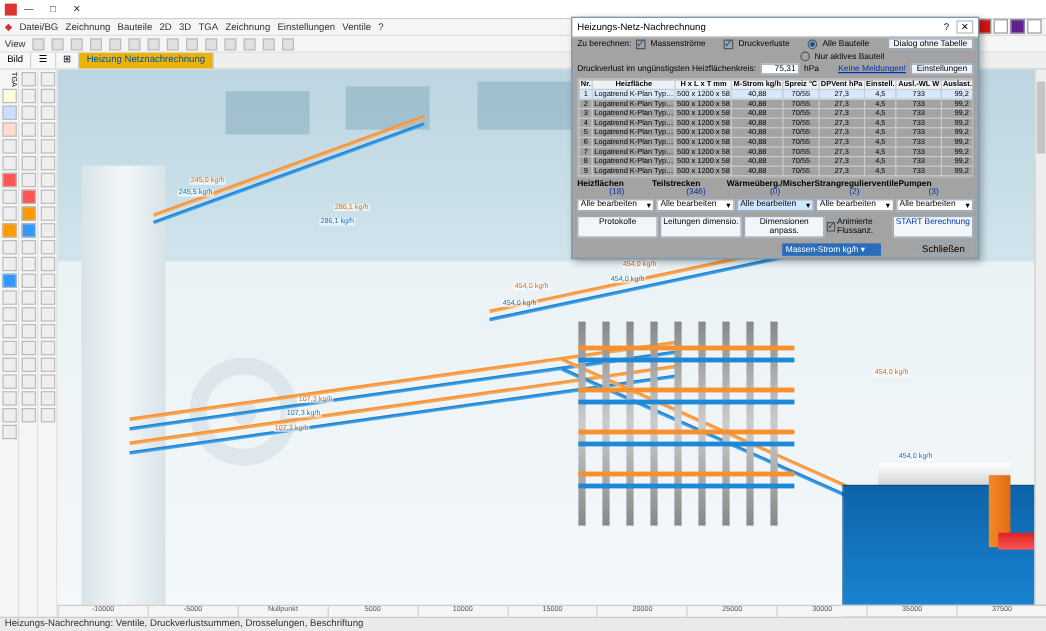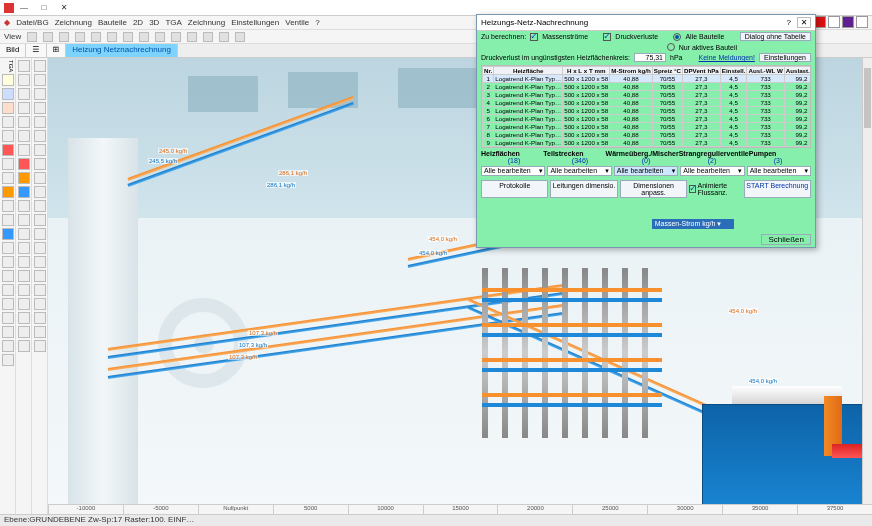--- a/index.html
+++ b/index.html
@@ -22,21 +22,21 @@
   
   .left-area { position:absolute; top:58px; left:0; bottom:12px; width:48px; display:flex;}
   .vstrip { width:16px; background:#f5f5f5; border-right:1px solid #ddd; display:flex; flex-direction:column; gap:2px; padding:2px;}
   .vstrip .vi { width:12px; height:12px; background:#eee; border:1px solid #bbb;}
   .vstrip .vi.col1{background:#ffd;} .vstrip .vi.col2{background:#cdf;} .vstrip .vi.col3{background:#fdc;}
   .vstrip .vi.red{background:#f55;} .vstrip .vi.org{background:#f90;} .vstrip .vi.blu{background:#39f;}
 
   
   .left-tabs { position:absolute; top:44px; left:0; right:0; height:14px; display:flex; background:#eee; border-bottom:1px solid #ccc; font-size:8px;}
   .left-tabs .tab { padding:1px 6px; border-right:1px solid #ccc; background:#f8f8f8;}
-  .left-tabs .tab.active { background:#7dd3fc; color:#0055aa;}
+  .left-tabs .tab.active { background:#eab308; color:#0055aa;}
 
   
   .viewport { position:absolute; top:58px; left:48px; right:0; bottom:12px; background:linear-gradient(#d6eaf2,#eef5f8); overflow:hidden;}
   .wall { position:absolute; top:0; left:0; right:0; height:160px; background:linear-gradient(#bcd5e0,#d0e4ec); }
   .floor { position:absolute; top:160px; left:0; right:0; bottom:0; background:linear-gradient(#eaf2f5,#f4f8fa);}
   .wall-panel { position:absolute; background:#93b6c4; opacity:.7; }
 
   
   .pipe { position:absolute; height:3px; background:linear-gradient(#f88c2a,#f7b36b); transform-origin:left center;}
   .pipe.blue { background:linear-gradient(#1477c8,#53b0f0);}
@@ -62,21 +62,21 @@
   .logo::after{content:"";position:absolute;inset:22px;border:10px solid #d0dde3;border-radius:50%;}
 
   
   .ruler { position:absolute; bottom:12px; left:48px; right:0; height:10px; background:#f5f5f5; border-top:1px solid #ccc; display:flex; font-size:6px; color:#555;}
   .ruler span { flex:1; text-align:center; border-left:1px solid #ccc;}
 
   
   .status { position:absolute; bottom:0; left:0; right:0; height:12px; background:#eaeaea; border-top:1px solid #ccc; font-size:8px; display:flex; justify-content:space-between; padding:0 4px; color:#333;}
 
   
-  .dialog { position:absolute; top:14px; right:56px; width:340px; background:#86efac; border:1px solid #7a97b0; box-shadow:2px 2px 6px rgba(0,0,0,.3); font-size:8px;}
+  .dialog { position:absolute; top:14px; right:56px; width:340px; background:#a3a3a3; border:1px solid #7a97b0; box-shadow:2px 2px 6px rgba(0,0,0,.3); font-size:8px;}
   .dlg-title { background:#fff; color:#000; padding:2px 4px; border-bottom:1px solid #ccc; display:flex; align-items:center;}
   .dlg-title .t { flex:1;}
   .dlg-title .x { border:1px solid #bbb; width:14px; text-align:center;}
   .dlg-head { color:#0033aa; font-weight:bold; padding:2px 4px;}
   .dlg-row { display:flex; align-items:center; gap:4px; padding:1px 4px; font-size:7px;}
   .dlg-row label{white-space:nowrap;}
   .chk { width:8px; height:8px; border:1px solid #555; display:inline-block; position:relative;}
   .chk.on::after{content:"✓"; position:absolute; top:-3px; left:-1px; font-size:9px; color:#0055aa;}
   .radio { width:8px; height:8px; border:1px solid #555; border-radius:50%; display:inline-block; position:relative;}
   .radio.on::after{content:""; position:absolute; inset:1px; background:#0055aa; border-radius:50%;}
@@ -96,21 +96,21 @@
   .counts { display:flex; padding:0 4px; font-size:7px; color:#0033aa;}
   .counts span{flex:1; text-align:center;}
   .editrow { display:flex; gap:2px; padding:2px 4px;}
   .editrow .dd { flex:1; border:1px solid #9ab; background:#fff; font-size:7px; padding:0 2px; display:flex; justify-content:space-between;}
   .editrow .dd.sel { background:#cfe6ff;}
   .btnrow { display:flex; gap:2px; padding:2px 4px;}
   .btnrow .b { flex:1; border:1px solid #9ab; background:#f2f6fa; font-size:7px; text-align:center; padding:1px 0;}
   .start { background:#fff; border:1px solid #0055aa; color:#0033aa;}
   .dlg-foot { display:flex; gap:2px; padding:2px 4px; align-items:center;}
   .dlg-foot .dd2 { border:1px solid #2a6db8; background:#2a6db8; color:#fff; font-size:7px; padding:0 2px; flex:1;}
-  .dlg-foot .close { border:1px solid #9ab; padding:0 6px;margin-top:32px;}
+  .dlg-foot .close { border:1px solid #9ab; padding:0 6px;}
 
   
   .vp-scroll { position:absolute; top:58px; right:0; bottom:22px; width:10px; background:#eee; border-left:1px solid #ccc;}
   .vp-scroll .thumb { position:absolute; top:10px; left:1px; right:1px; height:60px; background:#c4c4c4;}
 </style>
 </head>
 <body>
 
 <div class="titlebar">
   <span style="width:10px;height:10px;background:#d33;margin-right:4px;"></span>
@@ -315,21 +315,21 @@
   <span>10000</span>
   <span>15000</span>
   <span>20000</span>
   <span>25000</span>
   <span>30000</span>
   <span>35000</span>
   <span>37500</span>
 </div>
 
 <div class="status">
-  <span>Ebene:GRUNDEBENE   Zw-Sp:17   Raster:100.   EINF…</span>
+  <span>Heizungs-Nachrechnung: Ventile, Druckverlustsummen, Drosselungen, Beschriftung</span>
 </div>
 
 <div class="dialog">
   <div class="dlg-title">
     <span class="t">Heizungs-Netz-Nachrechnung</span>
     <span style="margin:0 6px;">?</span>
     <span class="x">✕</span>
   </div>
   <div class="dlg-row">
     <label>Zu berechnen:</label>

